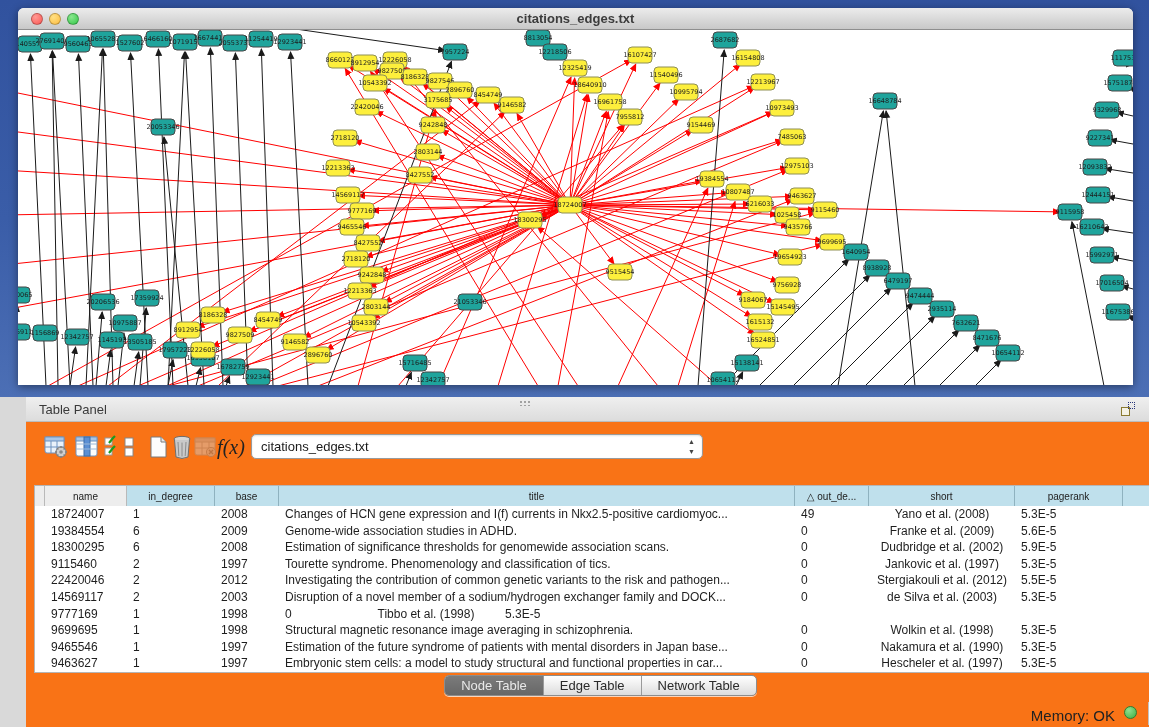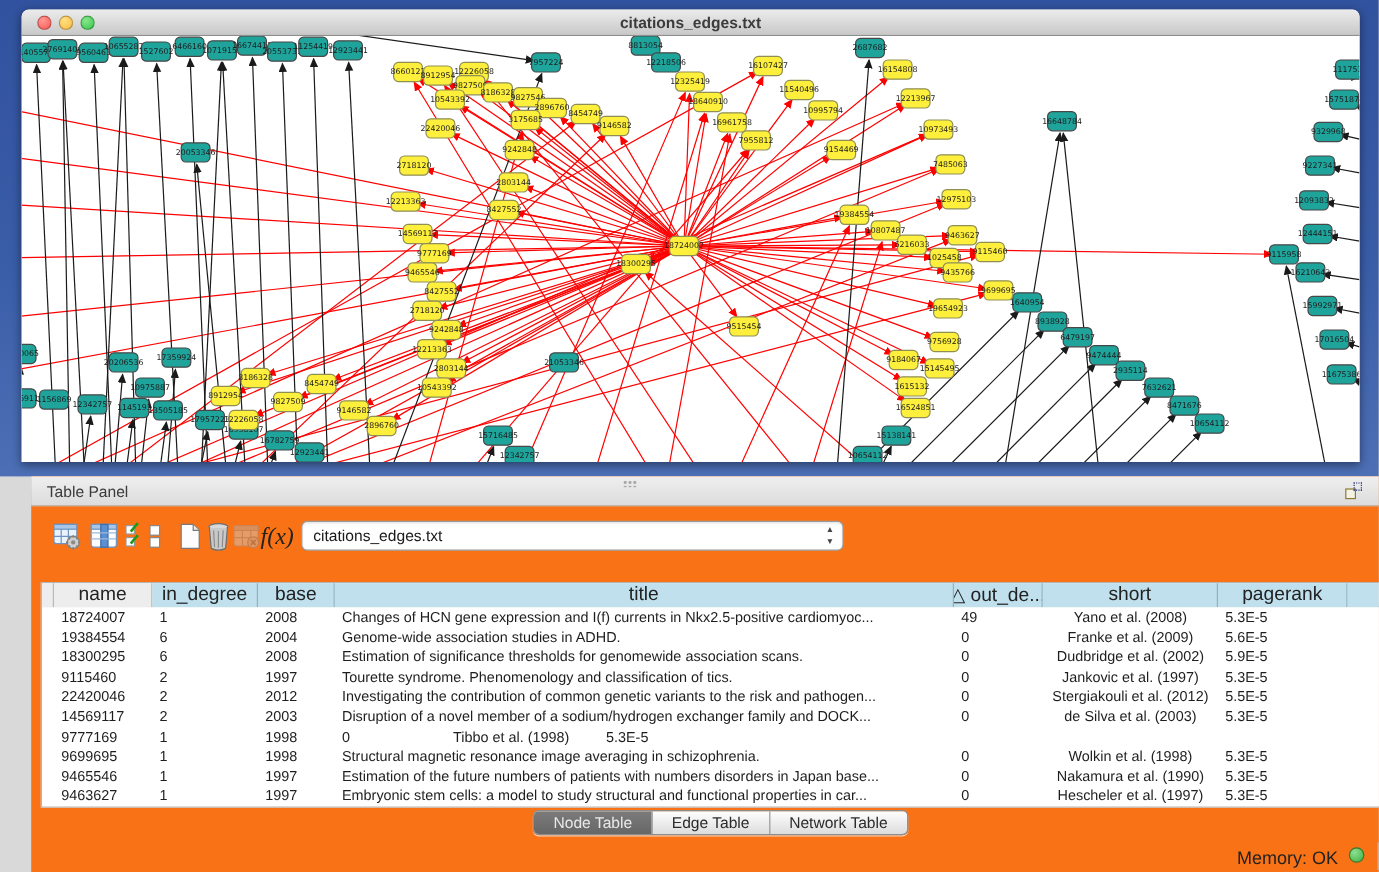--- a/index.html
+++ b/index.html
@@ -38,21 +38,21 @@
   .tb-btn { position:absolute; top:10px; width:30px; height:30px; display:flex; align-items:center; justify-content:center; border-radius:4px; }
   .tb-btn svg { display:block; }
   #fx-btn { font-family:"Liberation Serif",serif; font-style:italic; font-size:20px; color:#222; }
   #table-select { position:absolute; left:225px; top:12px; width:452px; height:25px; background:#fff;
     border:1px solid #9a9a9a; border-radius:5px; box-shadow:inset 0 1px 2px rgba(0,0,0,.12); font-size:13px; color:#1a1a1a;
     display:flex; align-items:center; padding-left:9px; }
   #table-select .arrows { position:absolute; right:7px; top:2px; font-size:7px; line-height:10px; color:#444; text-align:center; }
 
   #data-table { position:absolute; left:8px; top:88px; width:1134px; height:188px; background:#fff; border:1px solid #b5b5b5; }
   #thead { display:flex; height:20px; border-bottom:1px solid #9aa9af; }
-  .th { height:20px; border-right:1px solid #8fb2bf; background:#bfe0ec; font-size:16px; color:#222;
+  .th { height:20px; border-right:1px solid #8fb2bf; background:#bfe0ec; font-size:10px; color:#222;
         display:flex; align-items:center; justify-content:center; overflow:hidden; white-space:nowrap; }
   .th.gray { background:#ededed; border-right:1px solid #b9b9b9; }
   .rowhead { width:10px; background:#e4e4e4; border-right:1px solid #bbb; }
   .c0{width:82px}.c1{width:88px}.c2{width:64px}.c3{width:516px}.c4{width:74px}.c5{width:146px}.c6{width:108px}
   .cf{flex:1}
   #tbody { position:absolute; left:0; top:20px; right:14px; bottom:0; overflow:hidden; }
   .tr { display:flex; height:16.6px; background:#fff; }
   .td { font-size:12px; color:#1e1e1e; white-space:nowrap; overflow:hidden; padding:1px 0 0 6px; }
   .td.center { text-align:center; padding-left:0; }
   .rowpad { width:10px; }
@@ -815,21 +815,21 @@
             <div class="td c2">2008</div>
             <div class="td c3">Changes of HCN gene expression and I(f) currents in Nkx2.5-positive cardiomyoc...</div>
             <div class="td c4">49</div>
             <div class="td c5 center">Yano et al. (2008)</div>
             <div class="td c6">5.3E-5</div>
           </div>
           <div class="tr">
             <div class="rowpad"></div>
             <div class="td c0">19384554</div>
             <div class="td c1">6</div>
-            <div class="td c2">2004</div>
+            <div class="td c2">2009</div>
             <div class="td c3">Genome-wide association studies in ADHD.</div>
             <div class="td c4">0</div>
             <div class="td c5 center">Franke et al. (2009)</div>
             <div class="td c6">5.6E-5</div>
           </div>
           <div class="tr">
             <div class="rowpad"></div>
             <div class="td c0">18300295</div>
             <div class="td c1">6</div>
             <div class="td c2">2008</div>
@@ -885,21 +885,21 @@
             <div class="td c3">Structural magnetic resonance image averaging in schizophrenia.</div>
             <div class="td c4">0</div>
             <div class="td c5 center">Wolkin et al. (1998)</div>
             <div class="td c6">5.3E-5</div>
           </div>
           <div class="tr">
             <div class="rowpad"></div>
             <div class="td c0">9465546</div>
             <div class="td c1">1</div>
             <div class="td c2">1997</div>
-            <div class="td c3">Estimation of the future numbers of patients with numbers disorders in Japan base...</div>
+            <div class="td c3">Estimation of the future syndrome of patients with mental disorders in Japan base...</div>
             <div class="td c4">0</div>
             <div class="td c5 center">Nakamura et al. (1990)</div>
             <div class="td c6">5.3E-5</div>
           </div>
           <div class="tr">
             <div class="rowpad"></div>
             <div class="td c0">9463627</div>
             <div class="td c1">1</div>
             <div class="td c2">1997</div>
             <div class="td c3">Embryonic stem cells: a model to study structural and functional properties in car...</div>

